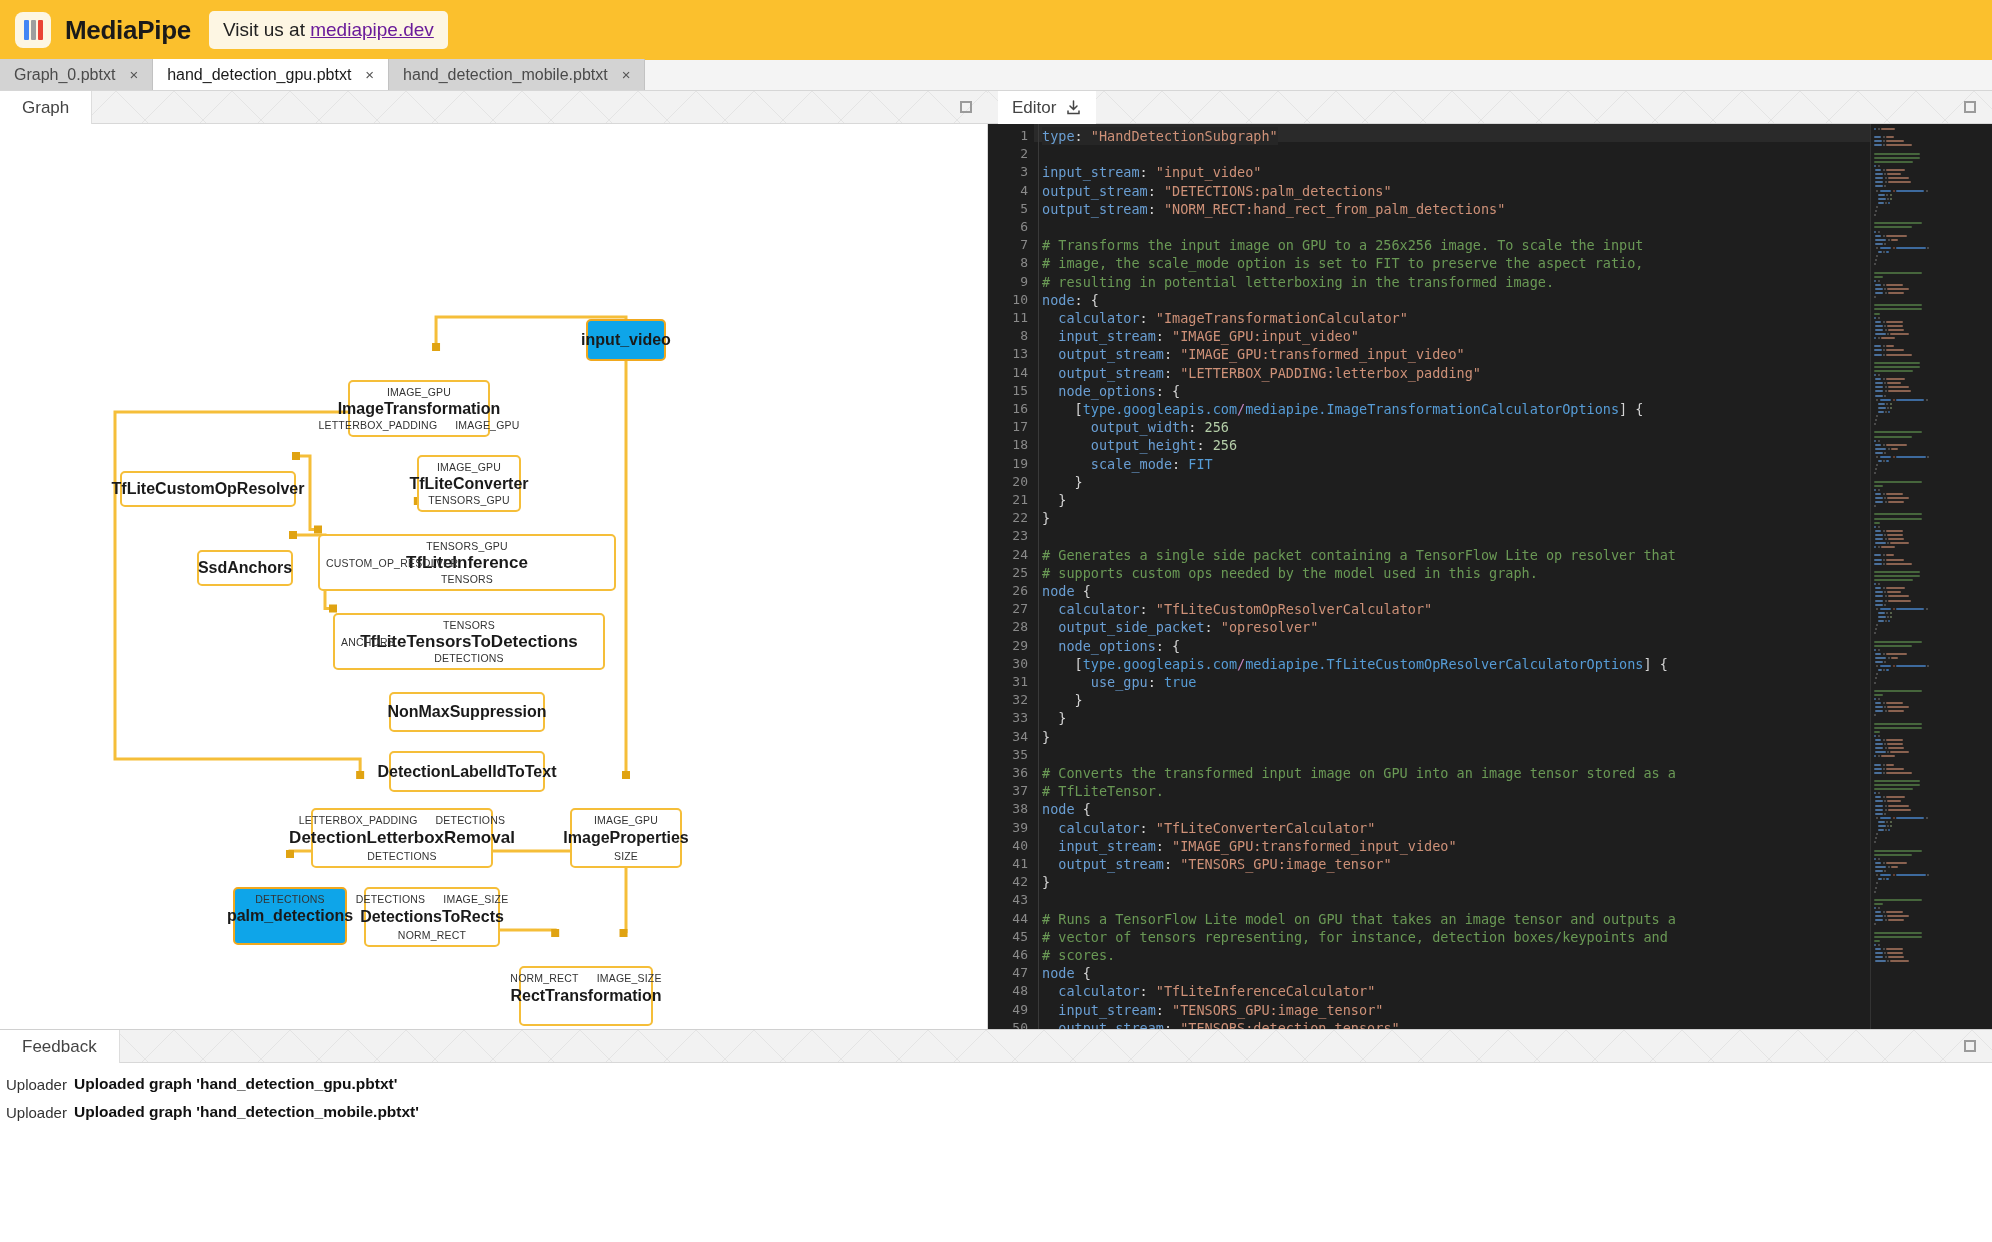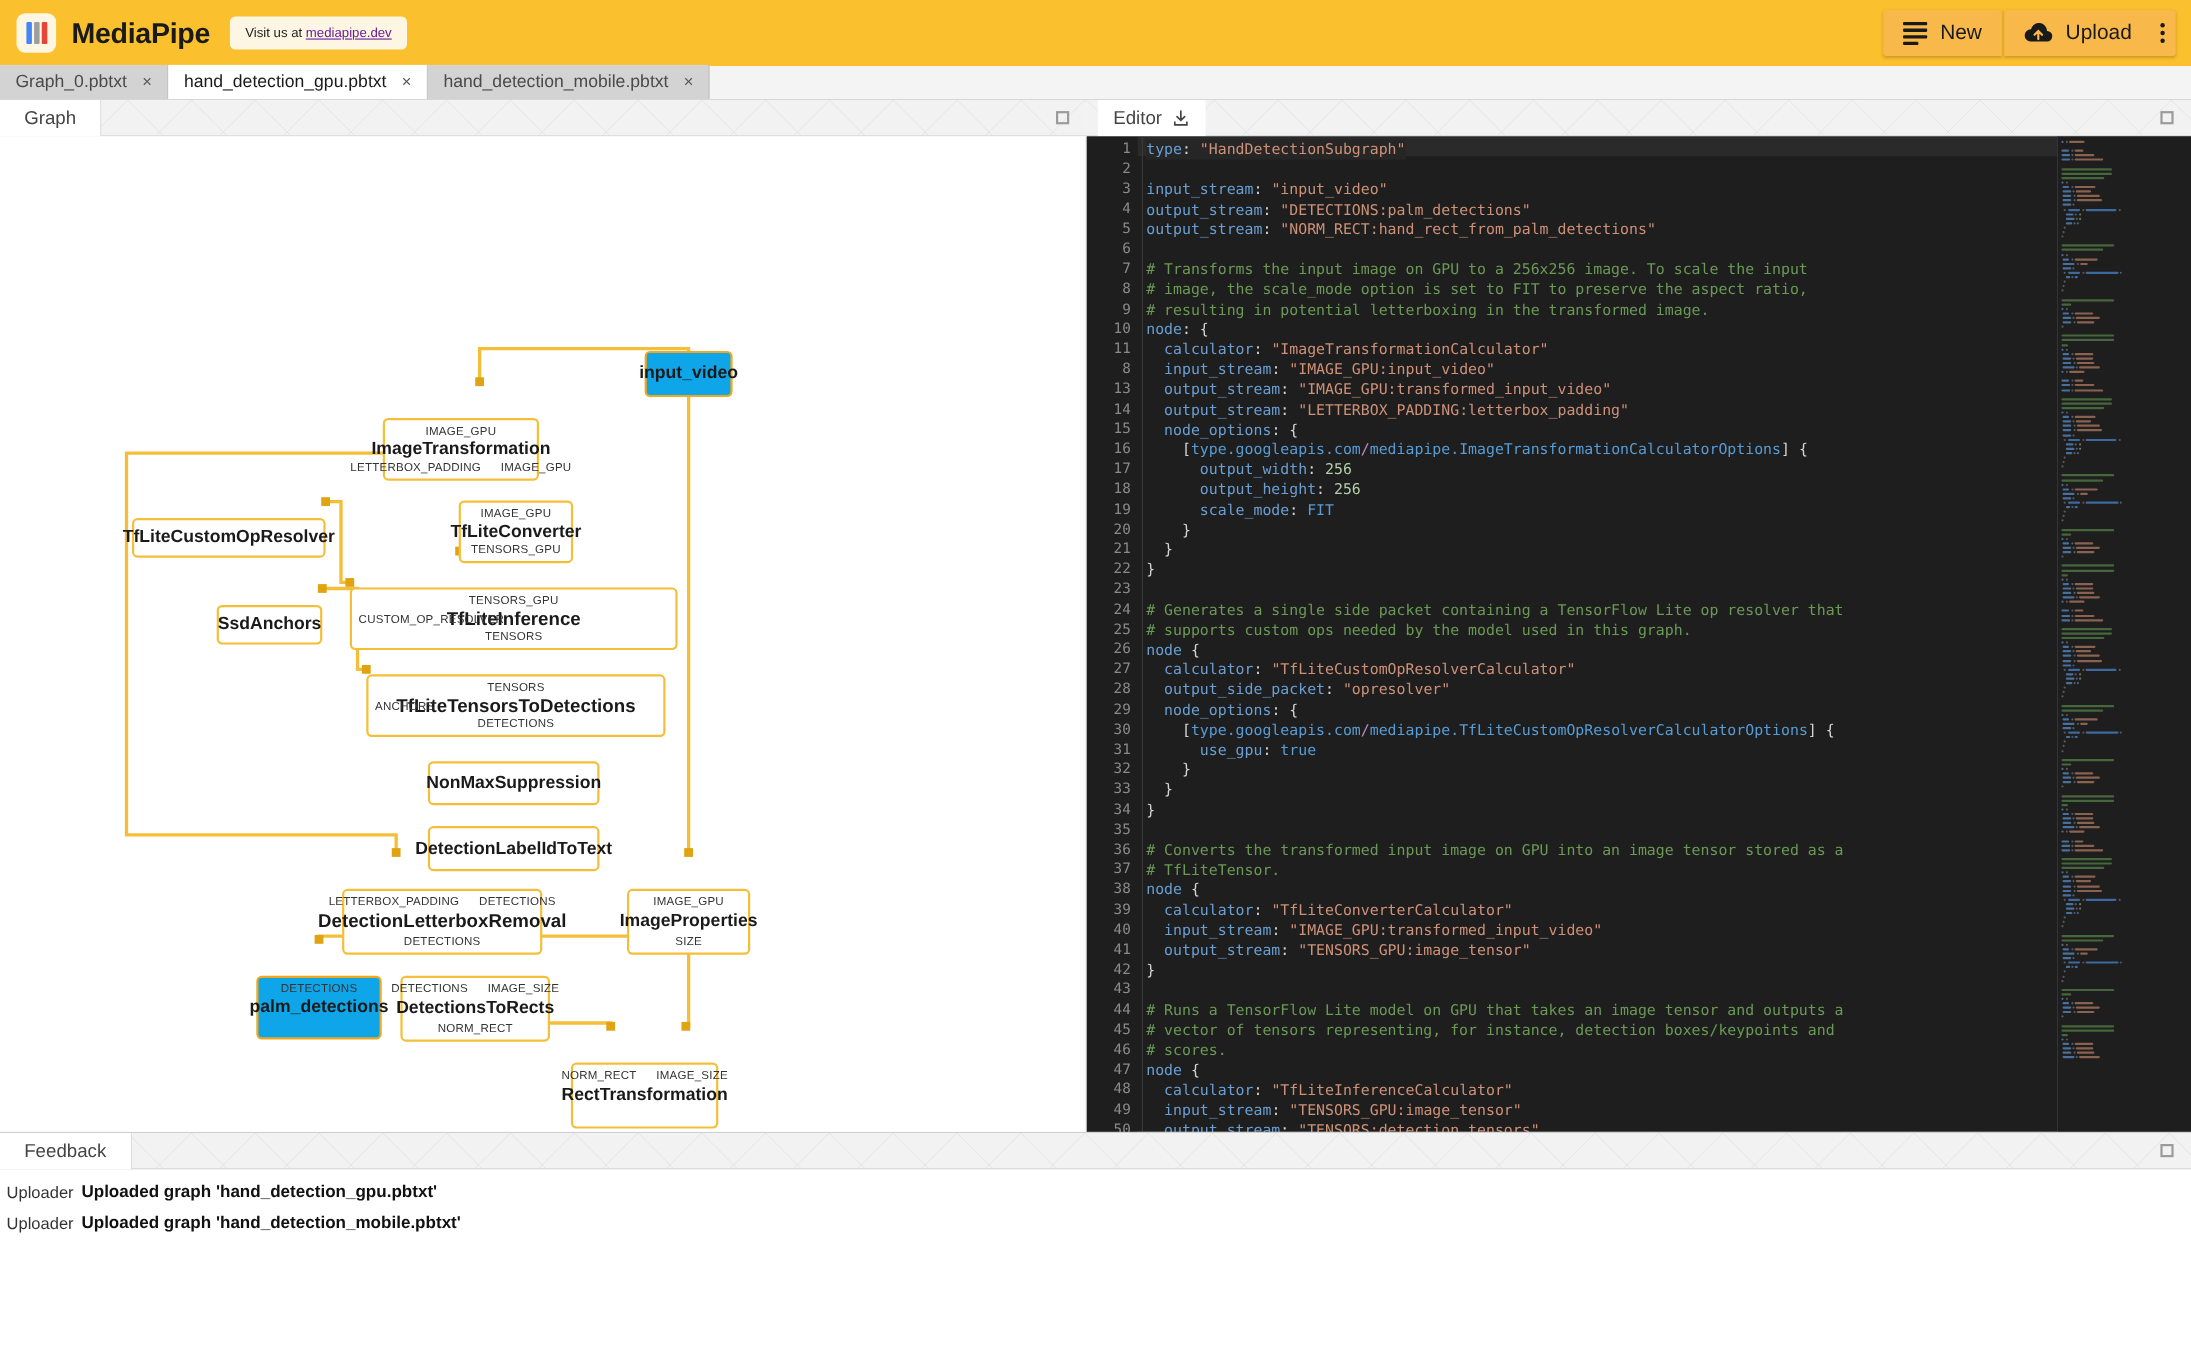--- a/index.html
+++ b/index.html
@@ -26,21 +26,21 @@
   #logo-box i { display:block; width: 5px; height: 20px; border-radius:1px; }
   #logo-box i.b1 { background:#4285F4; }
   #logo-box i.b2 { background:#9E9E9E; }
   #logo-box i.b3 { background:#EA4335; }
   #brand {
     margin-left: 14px; font-size: 26px; font-weight: bold; color: #1a1a1a;
     letter-spacing: -0.3px;
   }
   #visit-chip {
     margin-left: 18px; background: #FDF6E3; border-radius: 5px;
-    padding: 8px 14px; font-size: 12px; color: #222;
+    padding: 8px 14px; font-size: 19px; color: #222;
   }
   #visit-chip a { color: #6a1b9a; text-decoration: underline; }
   #topbar-right {
     margin-left: auto; margin-right: 14px; display: flex; align-items: center;
   }
   .tb-btn {
     background: #F9B84A; height: 42px; display: flex; align-items: center;
     padding: 0 18px; font-size: 19px; color: #1a1a1a; gap: 12px;
     cursor: pointer; box-shadow: 0 1px 3px rgba(0,0,0,.20);
   }
@@ -220,43 +220,20 @@
   <div id="logo-box">
     <i class="b1"></i>
       <i class="b2"></i>
       <i class="b3"></i>
   </div>
   <div id="brand">MediaPipe</div>
   <div id="visit-chip">
     <span>Visit us at </span><a href="#">mediapipe.dev</a>
   </div>
 
-  <div id="topbar-right">
-    <div class="tb-btn left">
-      <span class="hamburger">
-        <span></span>
-          <span></span>
-          <span></span>
-          <span></span>
-      </span>
-      <span>New</span>
-    </div>
-    <div class="tb-btn right">
-      <svg width="26" height="20" viewBox="0 0 26 20">
-        <path d="M21 8.2A7.4 7.4 0 0 0 6.4 6.6 5.6 5.6 0 0 0 6 17.8h15a4.8 4.8 0 0 0 0-9.6z" fill="#1a1a1a"></path>
-        <path d="M13 15.5V8.5 M9.6 11.6 13 8.2l3.4 3.4" stroke="#F9B84A" stroke-width="2" fill="none" stroke-linecap="round"></path>
-      </svg>
-      <span>Upload</span>
-      <span class="kebab">
-          <i></i>
-          <i></i>
-          <i></i>
-        </span>
-    </div>
-  </div>
 </div>
 
 <div id="filetabs">
     <div class="ftab">
       <span>Graph_0.pbtxt</span>
       <span class="x">×</span>
     </div>
     <div class="ftab active">
       <span>hand_detection_gpu.pbtxt</span>
       <span class="x">×</span>

